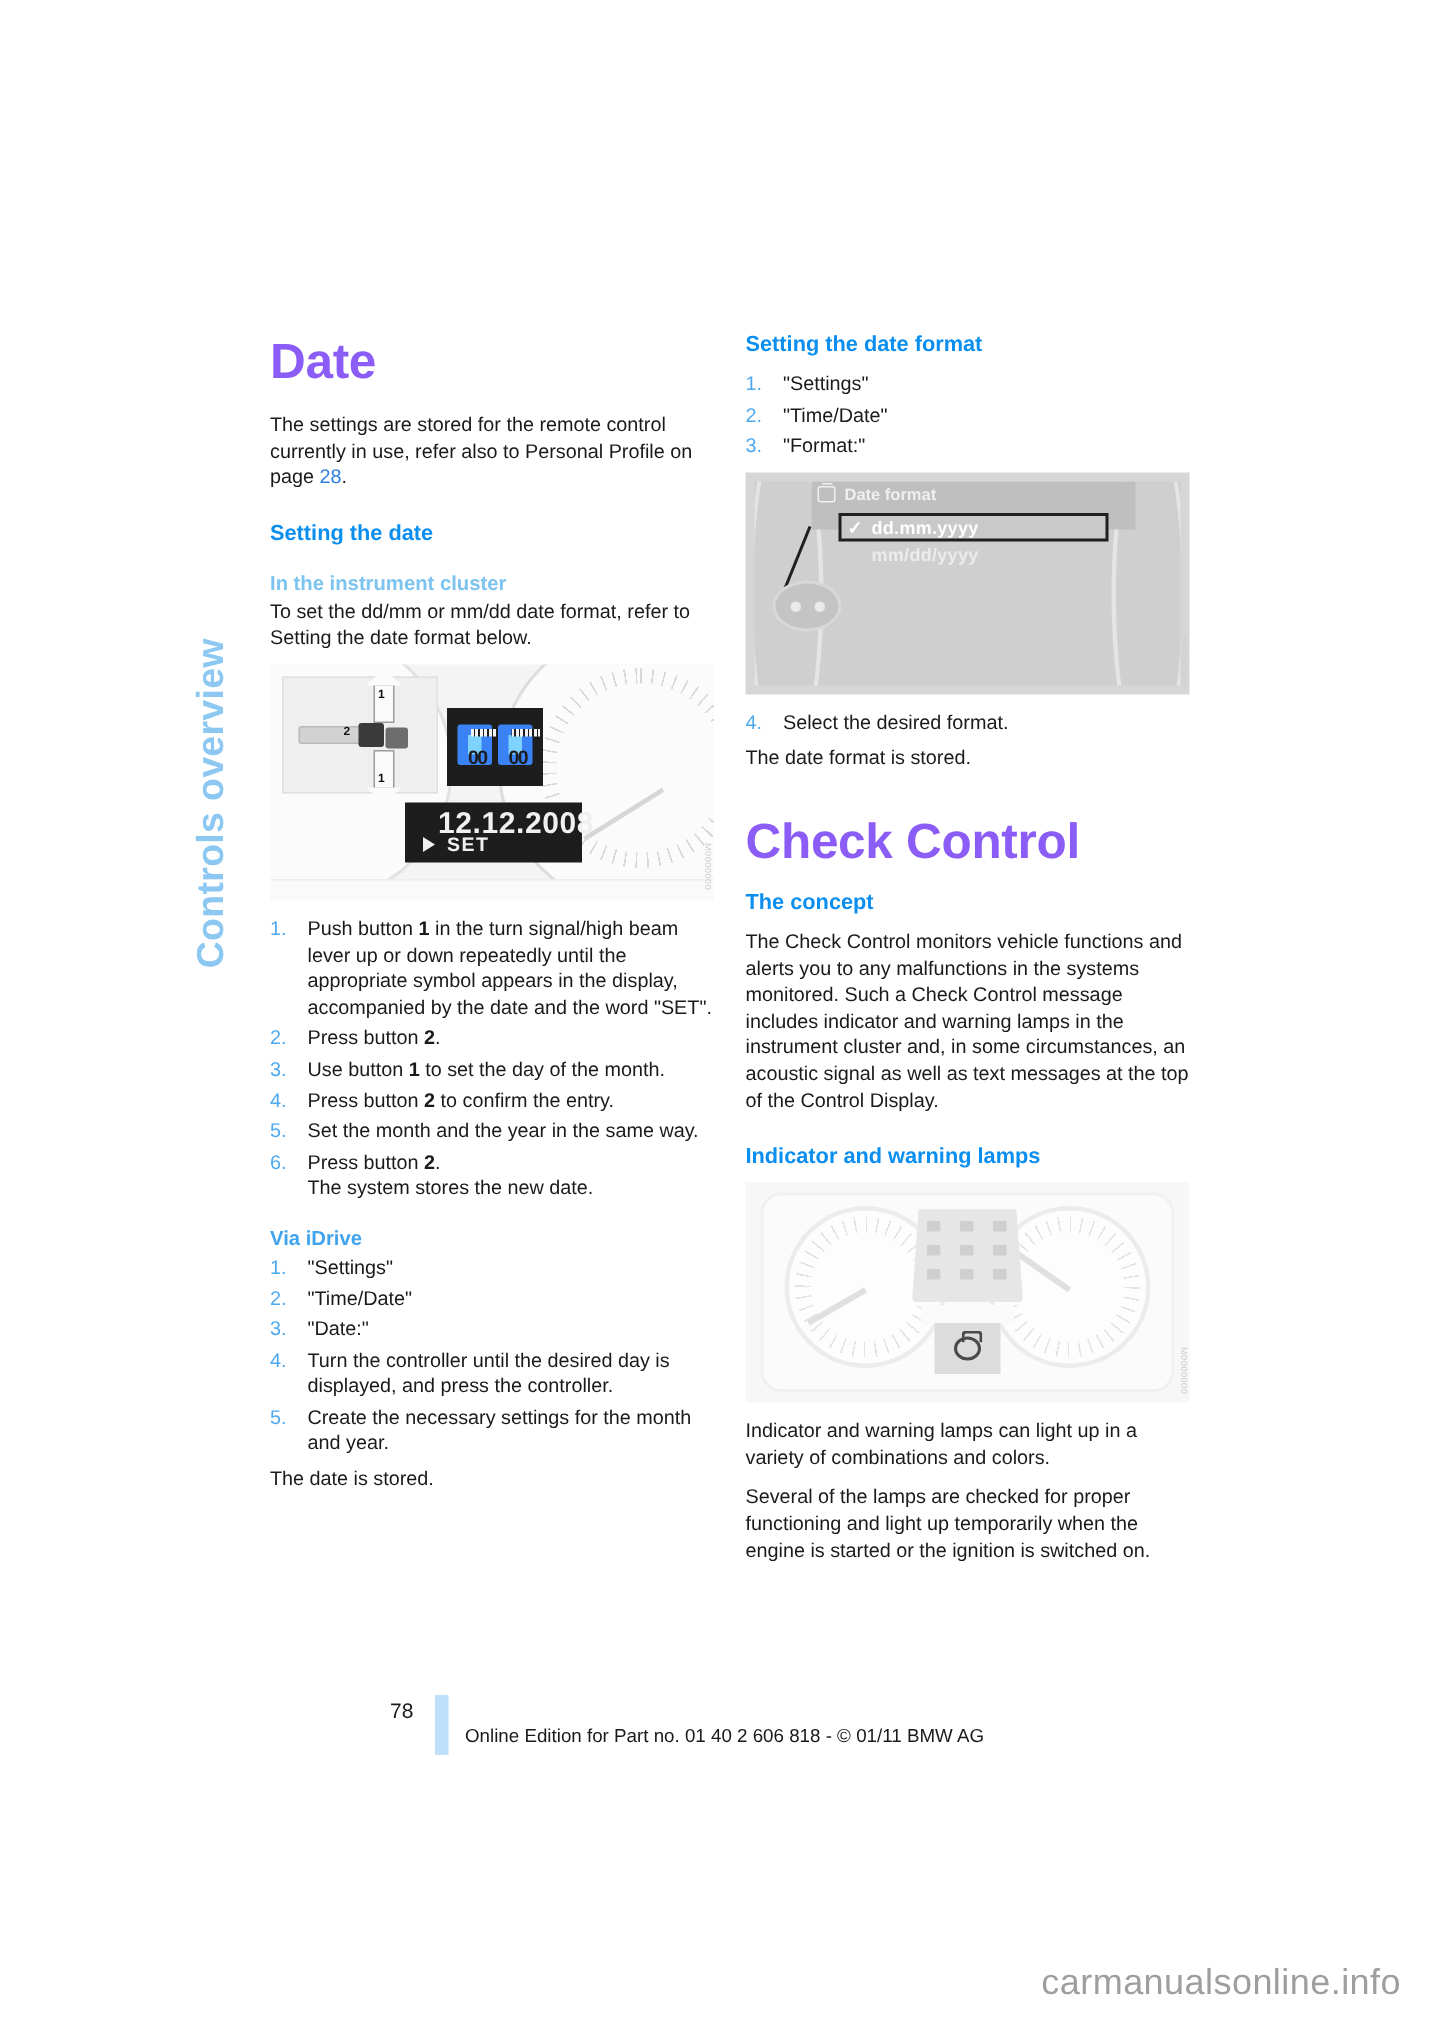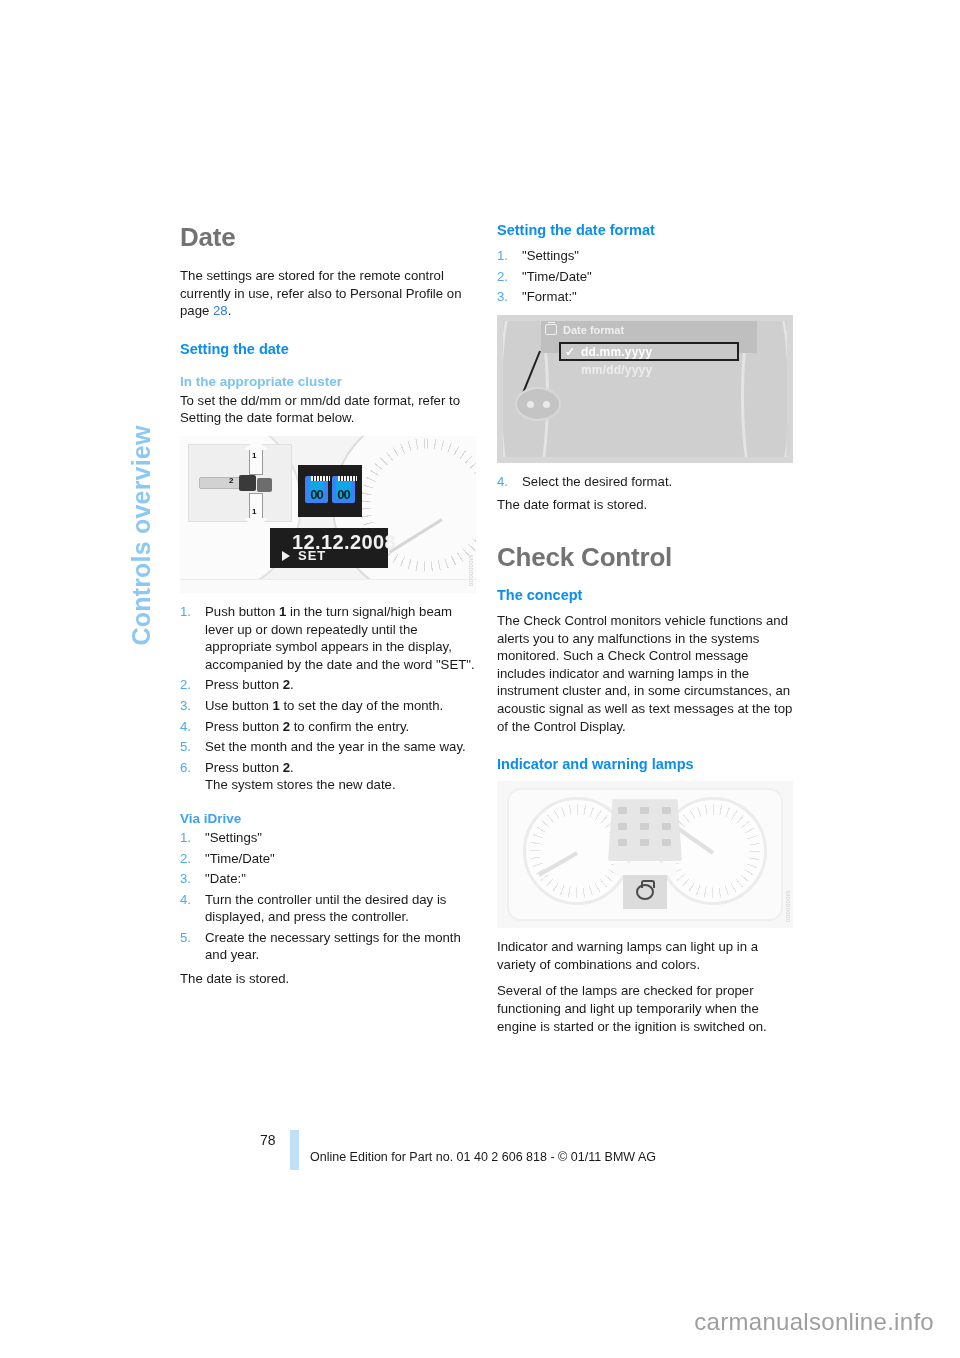--- a/index.html
+++ b/index.html
@@ -31,21 +31,21 @@
     letter-spacing: .2px;
   }
 
   
   .col { position: absolute; width: 296px; }
   .col-left  { left: 180px; top: 222px; }
   .col-right { left: 497px; top: 222px; }
 
   
   h1.sec {
-    font-size: 26px; font-weight: bold; color: #737373;
+    font-size: 33px; font-weight: bold; color: #8b5cf6;
     letter-spacing: -.2px;
     margin: 0 0 14px 0;
   }
   h2.sub {
     font-size: 14.5px; font-weight: bold; color: #0a8ef0;
     margin: 21px 0 9px 0;
   }
   h2.sub.first { margin-top: 0; }
   h3.subsub {
     font-size: 13.5px; font-weight: bold; color: #7cc3f0;
@@ -150,21 +150,21 @@
   .lever-box .lbl1 { left: 63px; top: 6px; }
   .lever-box .lbl1b { left: 63px; top: 62px; }
   .lever-box .lbl2 { left: 40px; top: 31px; }
   
   .cal-panel {
     position: absolute; left: 118px; top: 29px;
     width: 64px; height: 52px; background: #1d1d1d;
   }
   .cal-panel .pad {
     position: absolute; top: 11px; width: 23px; height: 27px;
-    background: #0ea5e9; border: 4px solid #3b82f6; border-radius: 2px;
+    background: #7dd3fc; border: 7px solid #3b82f6; border-radius: 2px;
     font-size: 13px; font-weight: bold; color: #1d1d1d;
     text-align: center; line-height: 30px; letter-spacing: -1px;
   }
   .cal-panel .pad.a { left: 7px; }
   .cal-panel .pad.b { left: 34px; }
   .cal-panel .pad::before {
     content: ""; position: absolute; left: 2px; top: -4px;
     width: 19px; height: 5px;
     background: repeating-linear-gradient(90deg, #f4f4f4 0 2px, #1d1d1d 2px 3px);
   }
@@ -349,21 +349,21 @@
   </div>
 
   <div class="col col-left">
 
     <h1 class="sec">Date</h1>
 
     <p class="body"><span>The settings are stored for the remote control currently in use, refer also to Personal Profile on page </span><span class="pageref">28</span><span>.</span></p>
 
     <h2 class="sub">Setting the date</h2>
 
-    <h3 class="subsub">In the appropriate cluster</h3>
+    <h3 class="subsub">In the instrument cluster</h3>
 
     <p class="body">To set the dd/mm or mm/dd date format, refer to Setting the date format below.</p>
 
     <div class="figure fig-cluster">
       <div class="dial-l"></div>
       <div class="dial-r"></div>
       <div class="ticks"></div>
       <div class="needle-r"></div>
 
       <div class="lever-box">

